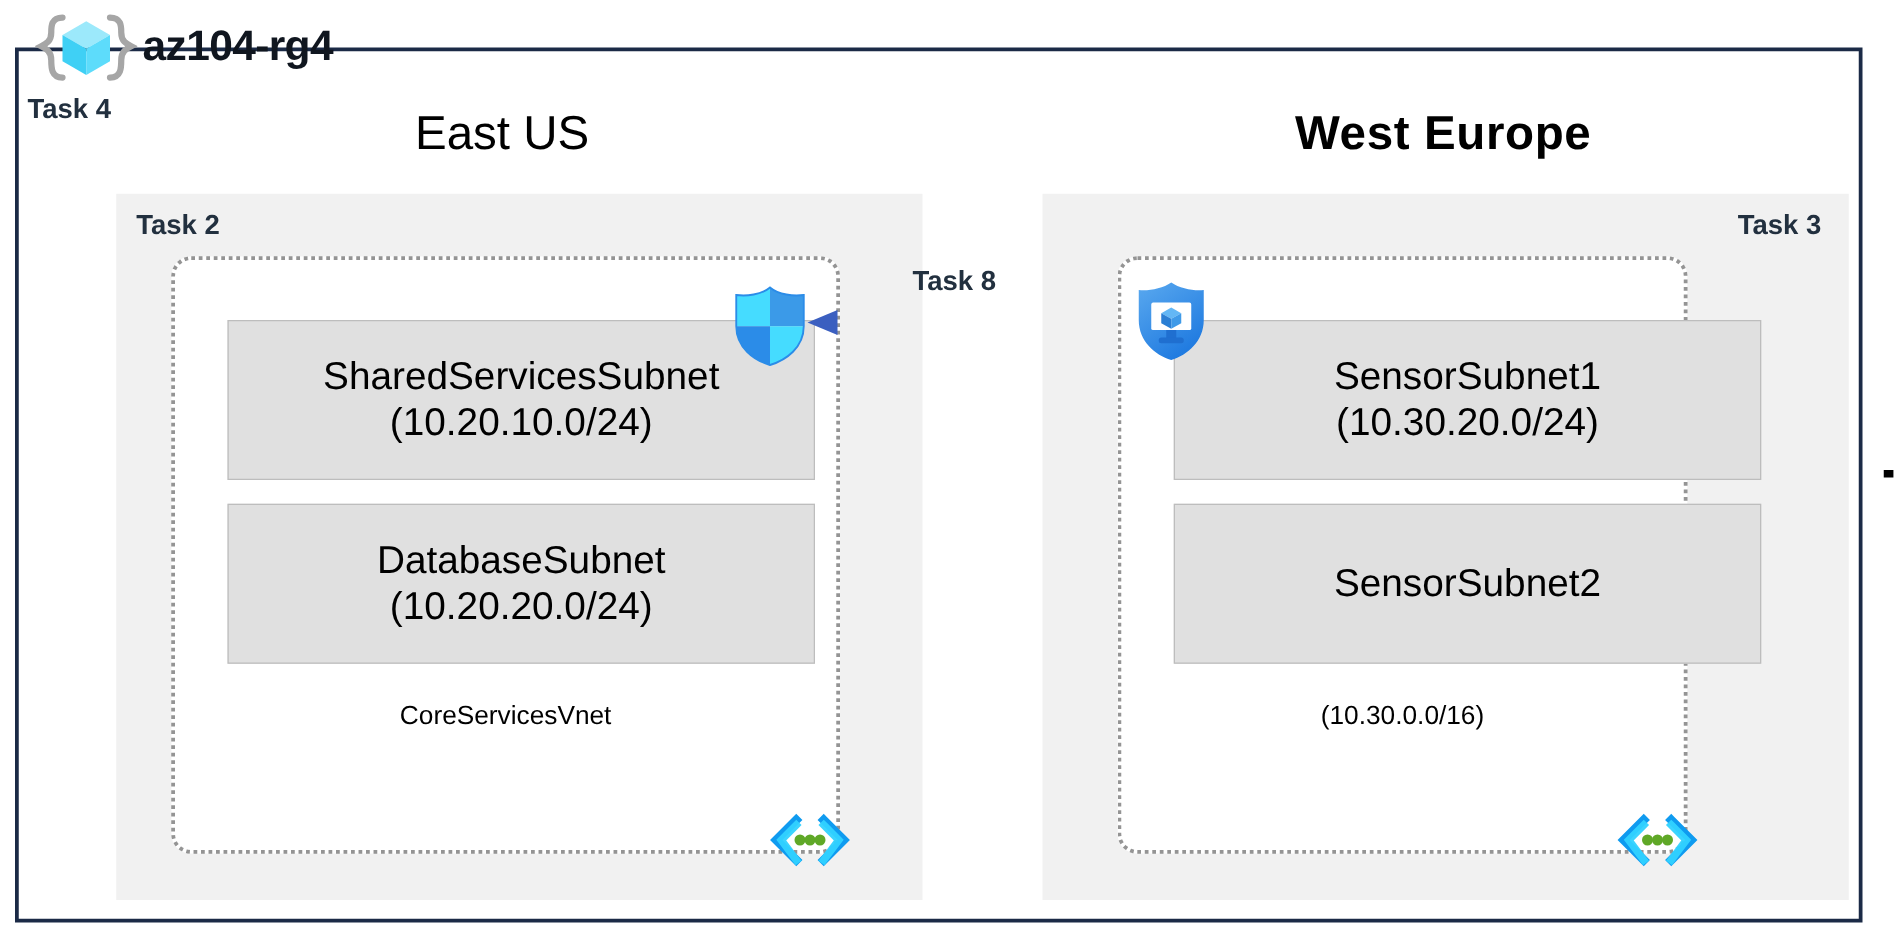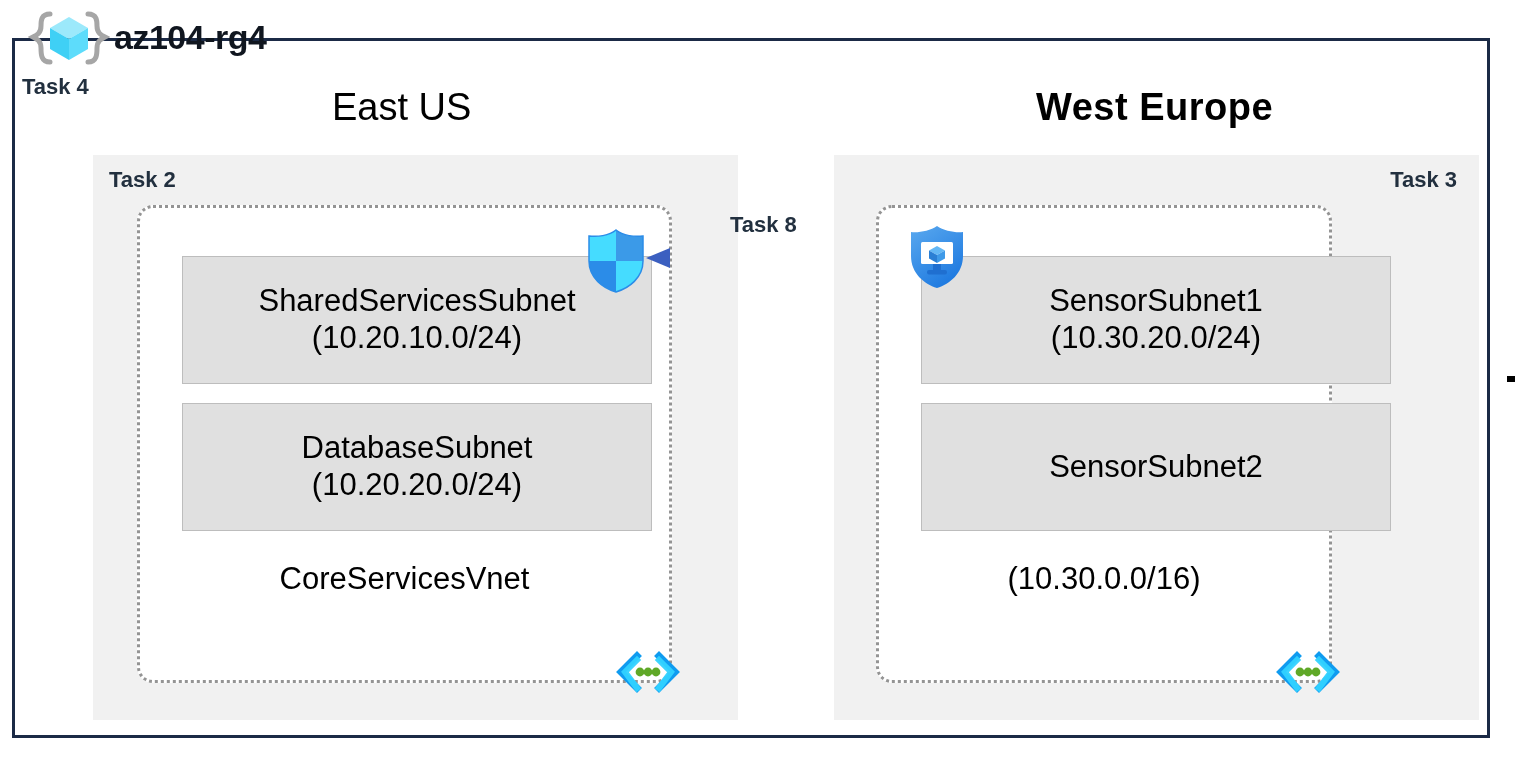--- a/index.html
+++ b/index.html
@@ -116,21 +116,21 @@
   .vnet-box {
     position: absolute;
     top: 50px;
     height: 478px;
     background: #ffffff;
     border: 3px dotted #949494;
     border-radius: 16px;
     box-sizing: border-box;
   }
   .region-panel.east .vnet-box { left: 44px; width: 535px; }
-  .region-panel.west .vnet-box { left: 42px; width: 456px; }
+  .region-panel.west .vnet-box { left: 60px; width: 456px; }
 
   
   .subnet-box {
     position: absolute;
     left: 42px;
     width: 470px;
     height: 128px;
     background: #e0e0e0;
     border: 1px solid #bdbdbd;
     box-sizing: border-box;
@@ -152,21 +152,21 @@
 
   
   .vnet-caption {
     position: absolute;
     left: 0;
     right: 0;
     top: 352px;
     text-align: center;
   }
   .vnet-name, .vnet-cidr {
-    font-size: 31px;
+    font-size: 21px;
     line-height: 1.2;
     color: #000000;
     white-space: nowrap;
   }
 
   
   .vnet-glyph {
     position: absolute;
     width: 70px;
     height: 48px;

